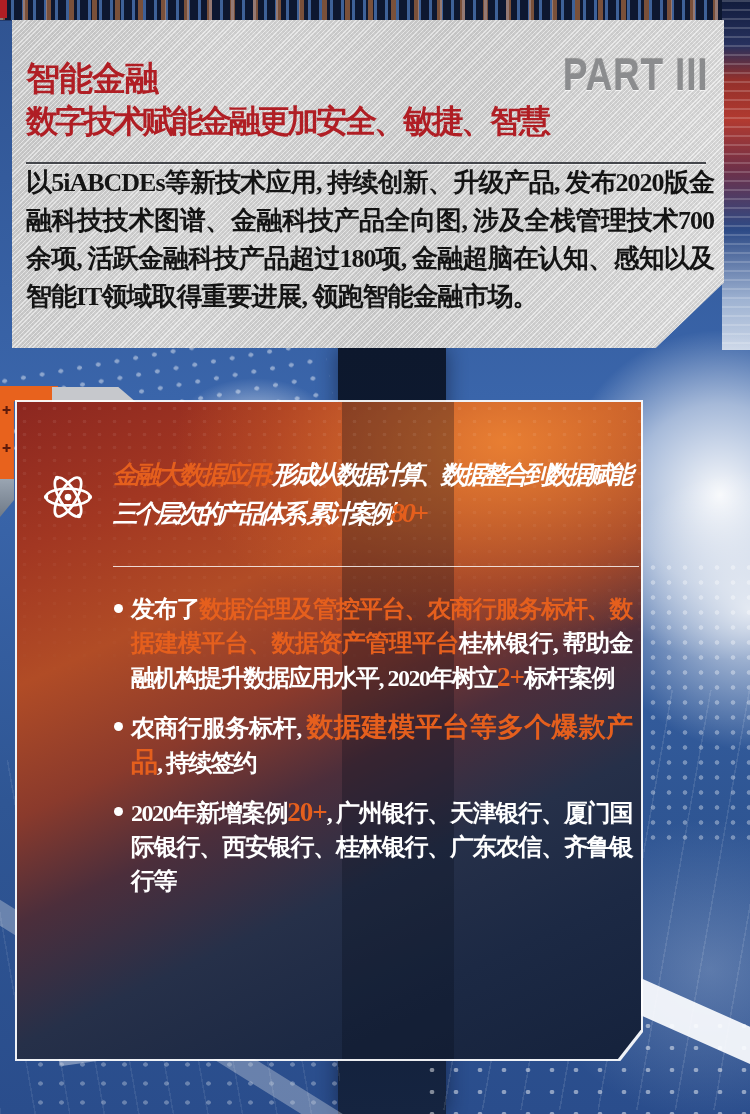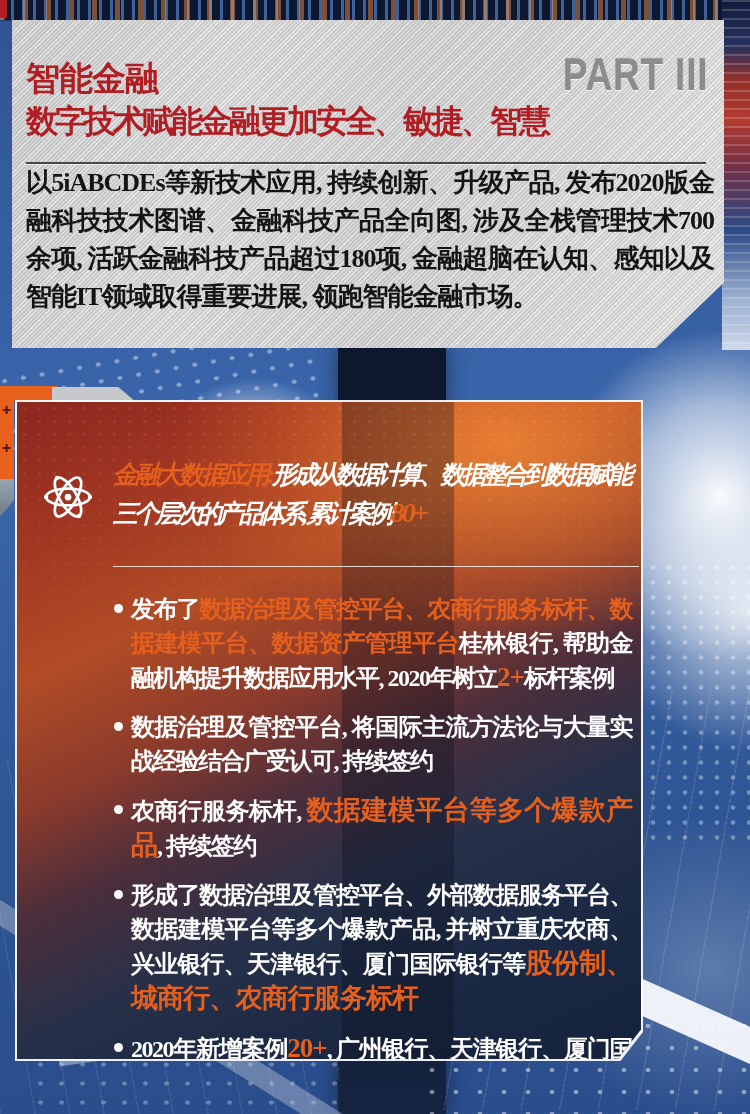--- a/index.html
+++ b/index.html
@@ -152,21 +152,19 @@
             <circle cx="58" cy="32" r="2.6"></circle>
             <circle cx="19" cy="9.5" r="2.6"></circle>
             <circle cx="45" cy="54.5" r="2.6"></circle>
           </g>
         </svg>
       </div>
       <div class="heading"><span class="so">金融大数据应用:</span><span class="sw">形成从数据计算、数据整合到数据赋能三个层次的产品体系, 累计案例</span><span class="sob">80+</span></div>
       <div class="panel-divider"></div>
       <ul class="bullets">
           <li><span class="sw">发布了</span><span class="so">数据治理及管控平台、农商行服务标杆、数据建模平台、数据资产管理平台</span><span class="sw">桂林银行, 帮助金融机构提升数据应用水平, 2020年树立</span><span class="sob">2+</span><span class="sw">标杆案例</span></li>
-          <li><span class="sw">数据治理及管控平台, 将国际主流方法论与大量实战经验结合广受认可, 持续签约</span></li>
           <li><span class="sw">农商行服务标杆, </span><span class="sob">数据建模平台等多个爆款产品</span><span class="sw">, 持续签约</span></li>
-          <li><span class="sw">形成了数据治理及管控平台、外部数据服务平台、数据建模平台等多个爆款产品, 并树立重庆农商、兴业银行、天津银行、厦门国际银行等</span><span class="sob">股份制、城商行、农商行服务标杆</span></li>
           <li><span class="sw">2020年新增案例</span><span class="sob">20+</span><span class="sw">, 广州银行、天津银行、厦门国际银行、西安银行、桂林银行、广东农信、齐鲁银行等</span></li>
         </ul>
     </div>
   </div>
 
 </div>
 
 </body></html>

